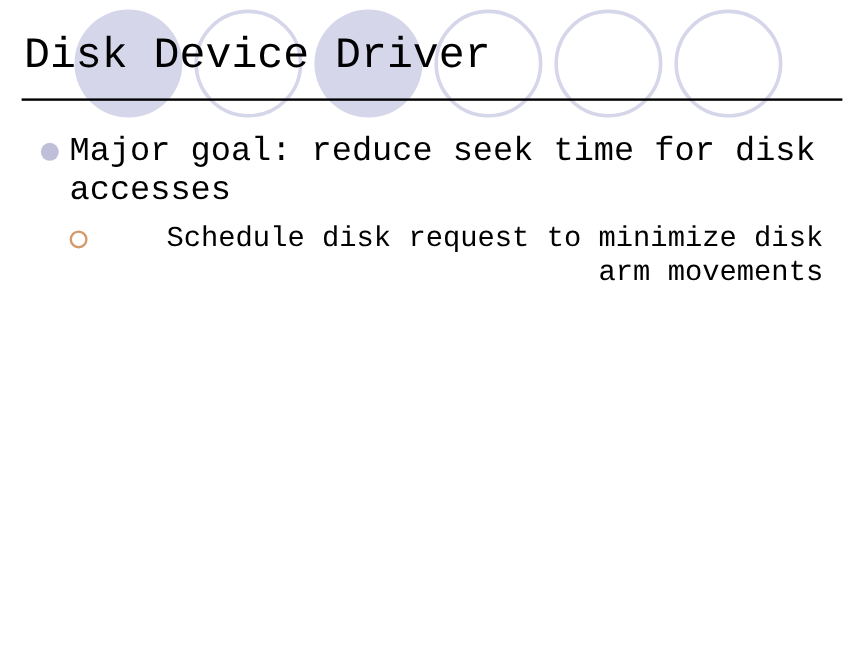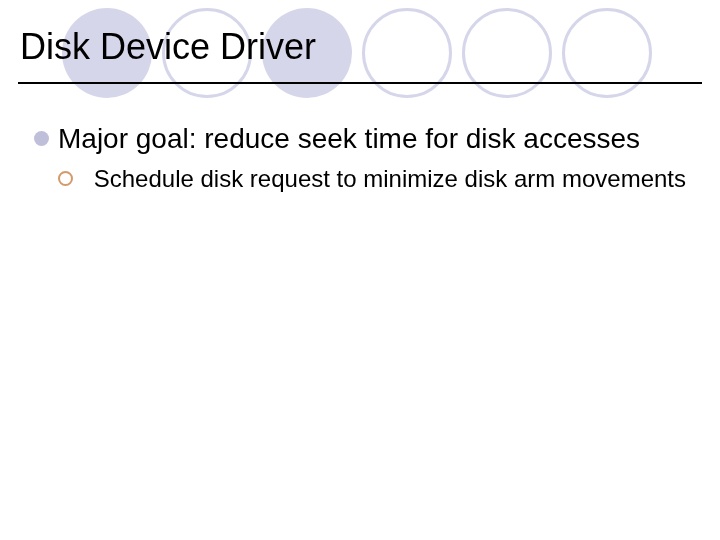--- a/index.html
+++ b/index.html
@@ -1,22 +1,22 @@
 <!DOCTYPE html>
 <html><head>
 <meta charset="utf-8">
 <style>
   * { margin: 0; padding: 0; box-sizing: border-box; }
   html, body { width: 720px; height: 540px; background: #ffffff; font-family: Arial, Helvetica, sans-serif; overflow: hidden; }
-  .slide { position: relative; width: 720px; height: 540px; }
+  .slide { position: relative; width: 720px; height: 540px; font-family: Liberation Mono, monospace; }
   .circles { position: absolute; top: 8px; left: 0; width: 720px; height: 110px; }
   .circle { position: absolute; width: 90px; height: 90px; border-radius: 50%; }
   .title { position: absolute; top: 26px; left: 20px; font-size: 36px; font-weight: 400; color: #000; letter-spacing: 0; }
   .rule { position: absolute; top: 82px; left: 18px; width: 684px; height: 2px; background: #000; }
-  .body { position: absolute; top: 122px; left: 34px; width: 652px; }
+  .body { position: absolute; top: 110px; left: 34px; width: 652px; }
   .lvl1 { position: relative; padding-left: 24px; font-size: 28px; line-height: 1.18; color: #000; margin-bottom: 10px; }
   .lvl1-bullet { position: absolute; left: 0; top: 9px; width: 15px; height: 15px; border-radius: 50%; }
   .lvl2 { position: relative; padding-left: 26px; margin-left: 24px; font-size: 24px; line-height: 1.18; color: #000; text-align: right; }
   .lvl2-bullet { position: absolute; left: 0; top: 6px; width: 15px; height: 15px; border-radius: 50%; border-width: 2.5px; border-style: solid; background: transparent; }
 </style>
 </head>
 <body>
 <div class="slide">
 
   <div class="circles">

